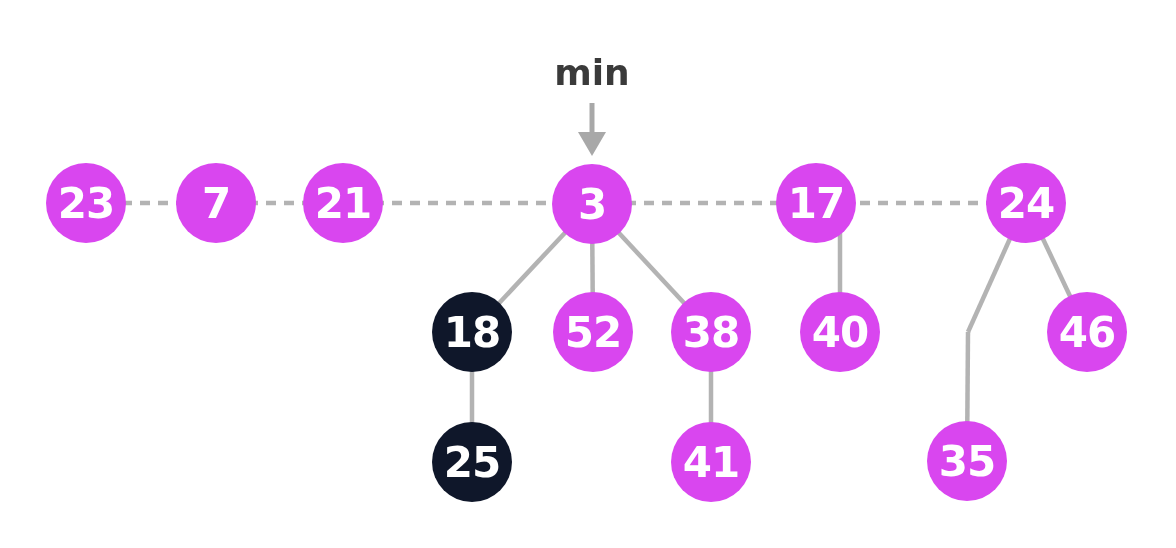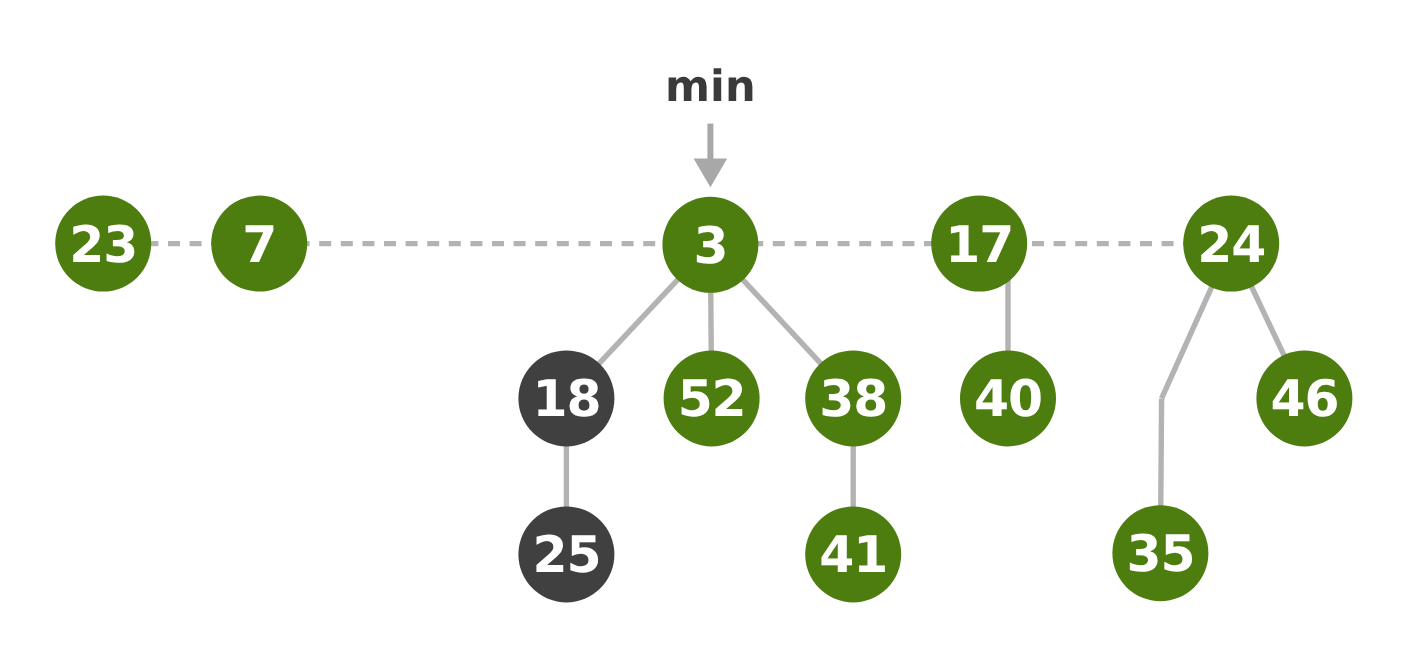--- a/index.html
+++ b/index.html
@@ -29,22 +29,22 @@
     border-radius: 50%;
     display: flex;
     align-items: center;
     justify-content: center;
     color: #ffffff;
     font-size: 42px;
     font-weight: bold;
     letter-spacing: -1px;
     user-select: none;
   }
-  .node.blue   { background: #4d7c0f; }
-  .node.purple { background: #404040; }
+  .node.blue   { background: #d946ef; }
+  .node.purple { background: #0f172a; }
   .min-label {
     position: absolute;
     z-index: 2;
     left: 522px;
     top: 52px;
     width: 140px;
     text-align: center;
     font-size: 36px;
     font-weight: bold;
     color: #3a3a3a;
@@ -72,20 +72,21 @@
     <g>
       <line x1="592" y1="103" x2="592" y2="134" stroke="#a8a8a8" stroke-width="5"></line>
       <polygon points="578,132 606,132 592,156" fill="#a8a8a8"></polygon>
     </g>
   </svg>
 
   <div class="min-label">min</div>
 
   <div class="node blue" style="left:46px;  top:163px">23</div>
   <div class="node blue" style="left:176px; top:163px">7</div>
+  <div class="node blue" style="left:303px; top:163px">21</div>
   <div class="node blue" style="left:552px; top:164px">3</div>
   <div class="node blue" style="left:776px; top:163px">17</div>
   <div class="node blue" style="left:986px; top:163px">24</div>
 
   <div class="node purple" style="left:432px; top:292px">18</div>
   <div class="node blue" style="left:553px; top:292px">52</div>
   <div class="node blue" style="left:671px; top:292px">38</div>
   <div class="node blue" style="left:800px; top:292px">40</div>
   <div class="node blue" style="left:1047px;top:292px">46</div>
 

